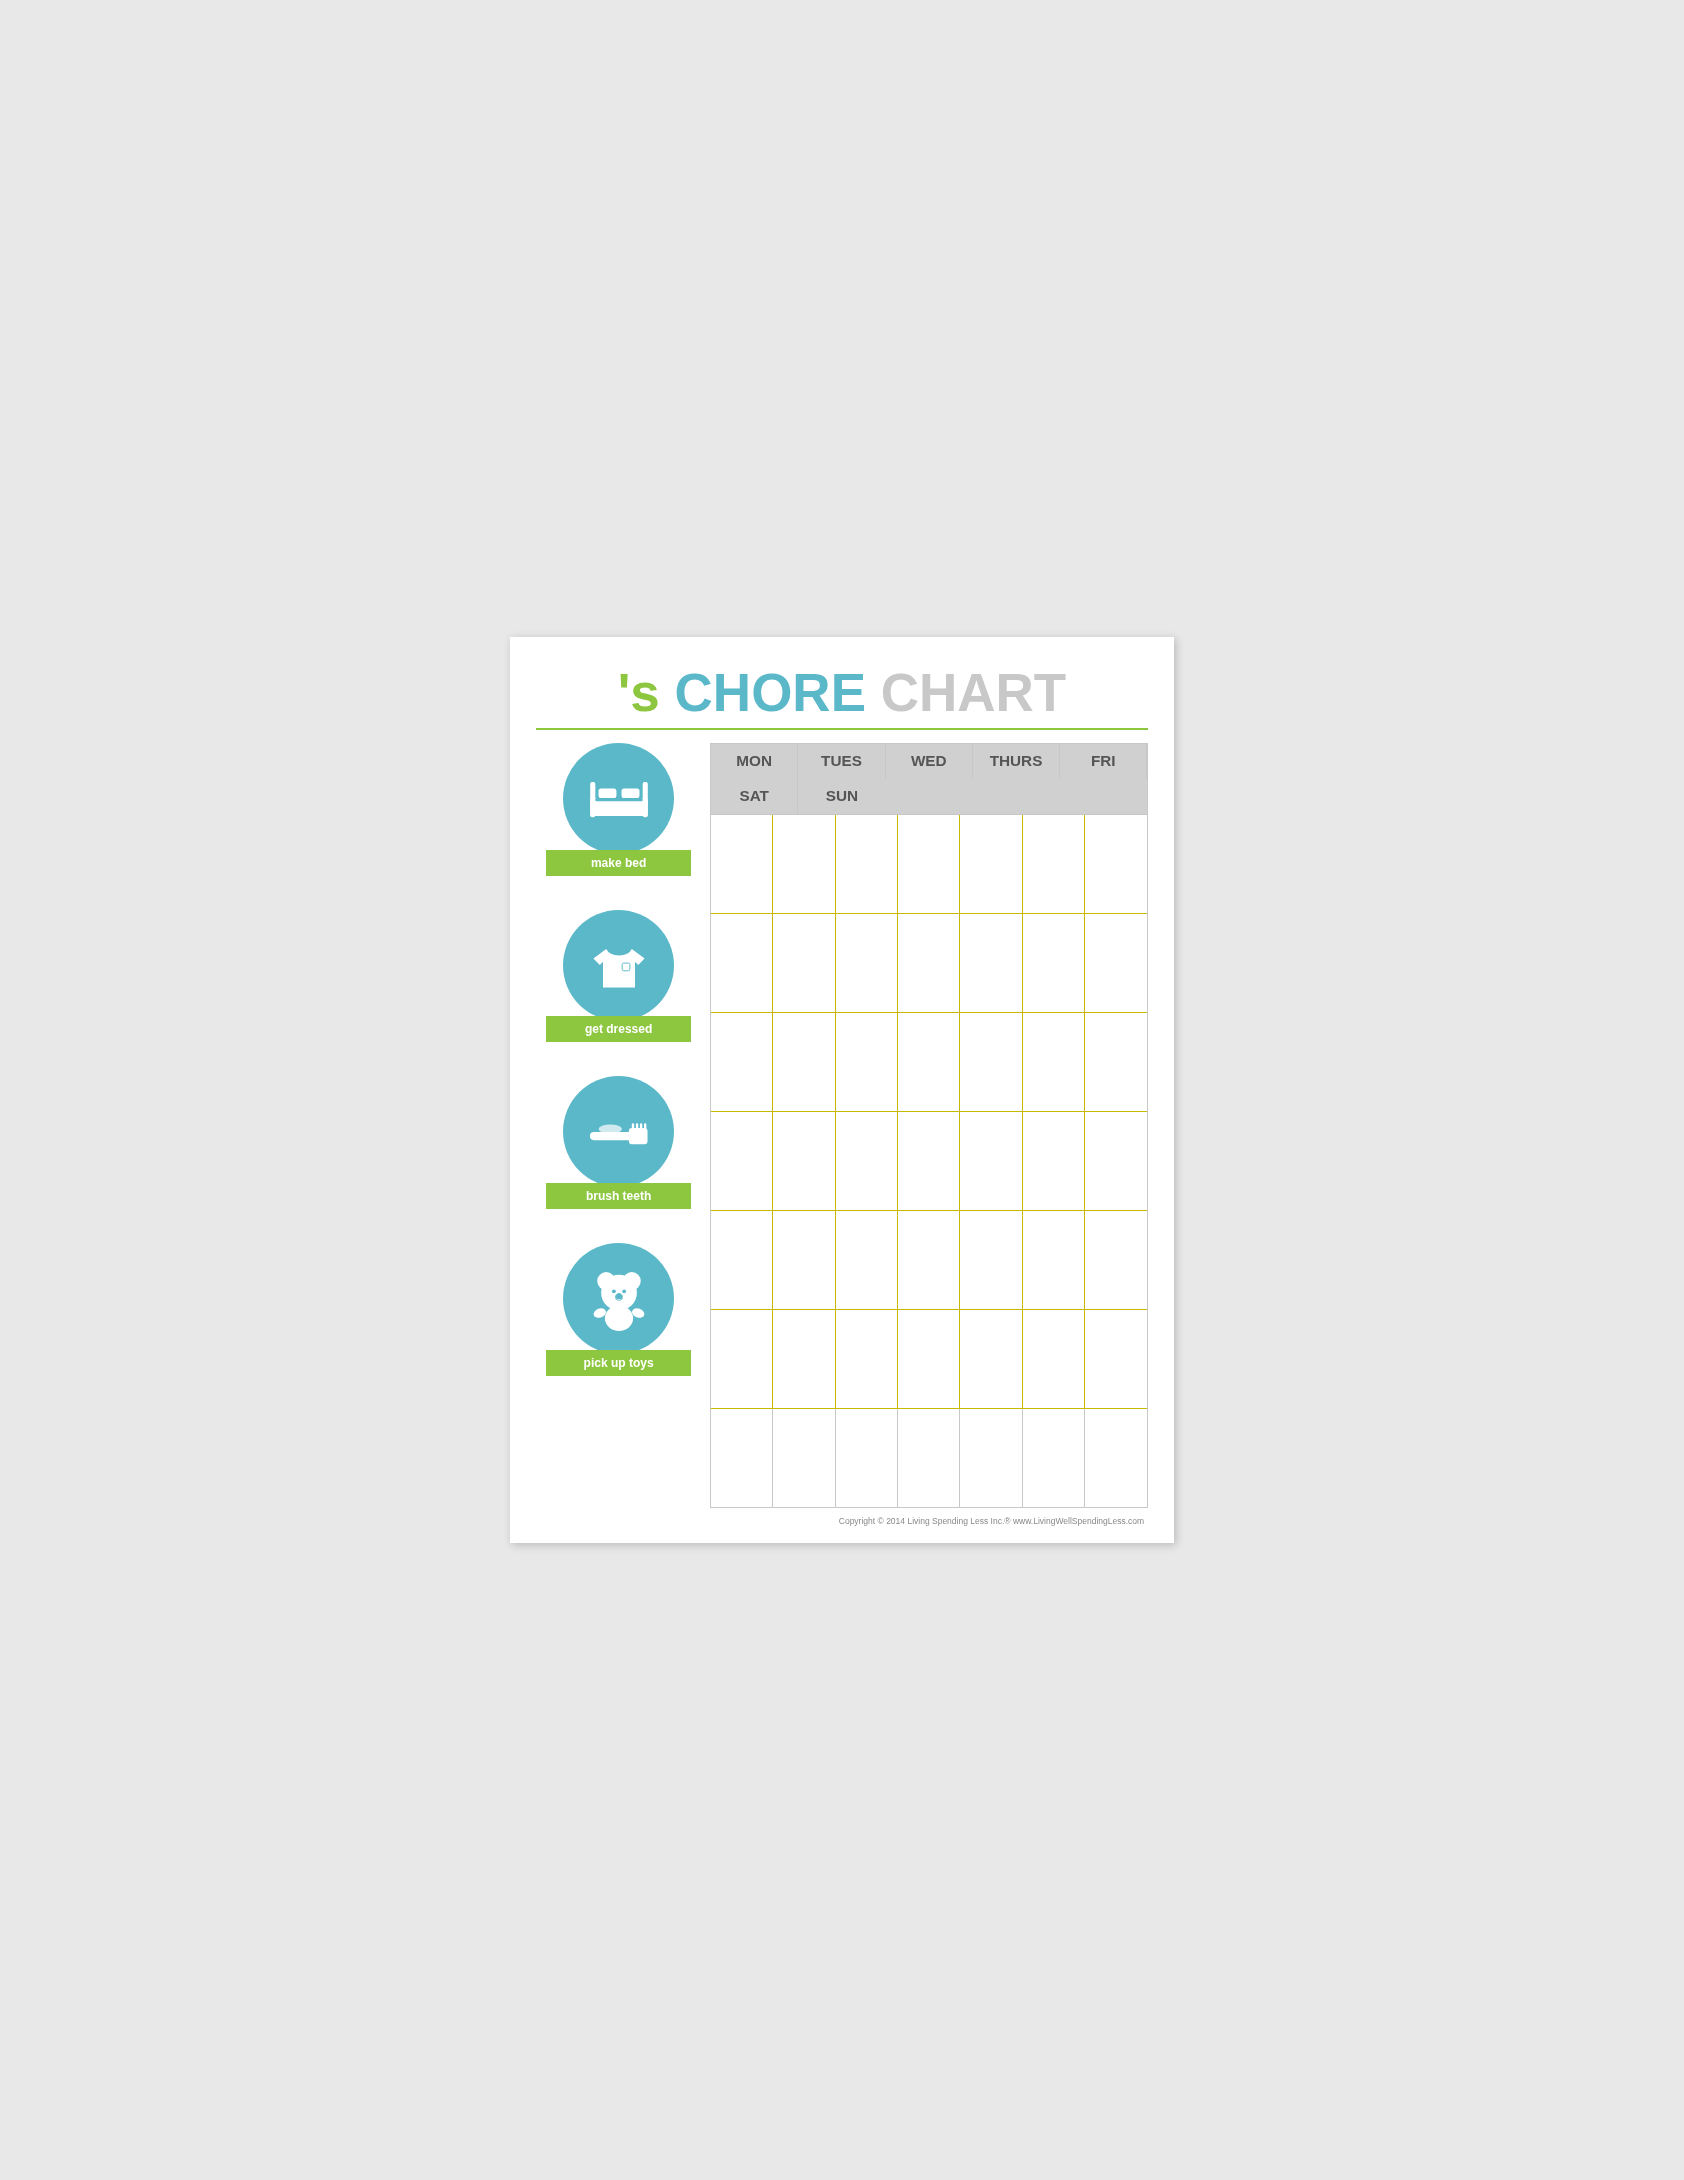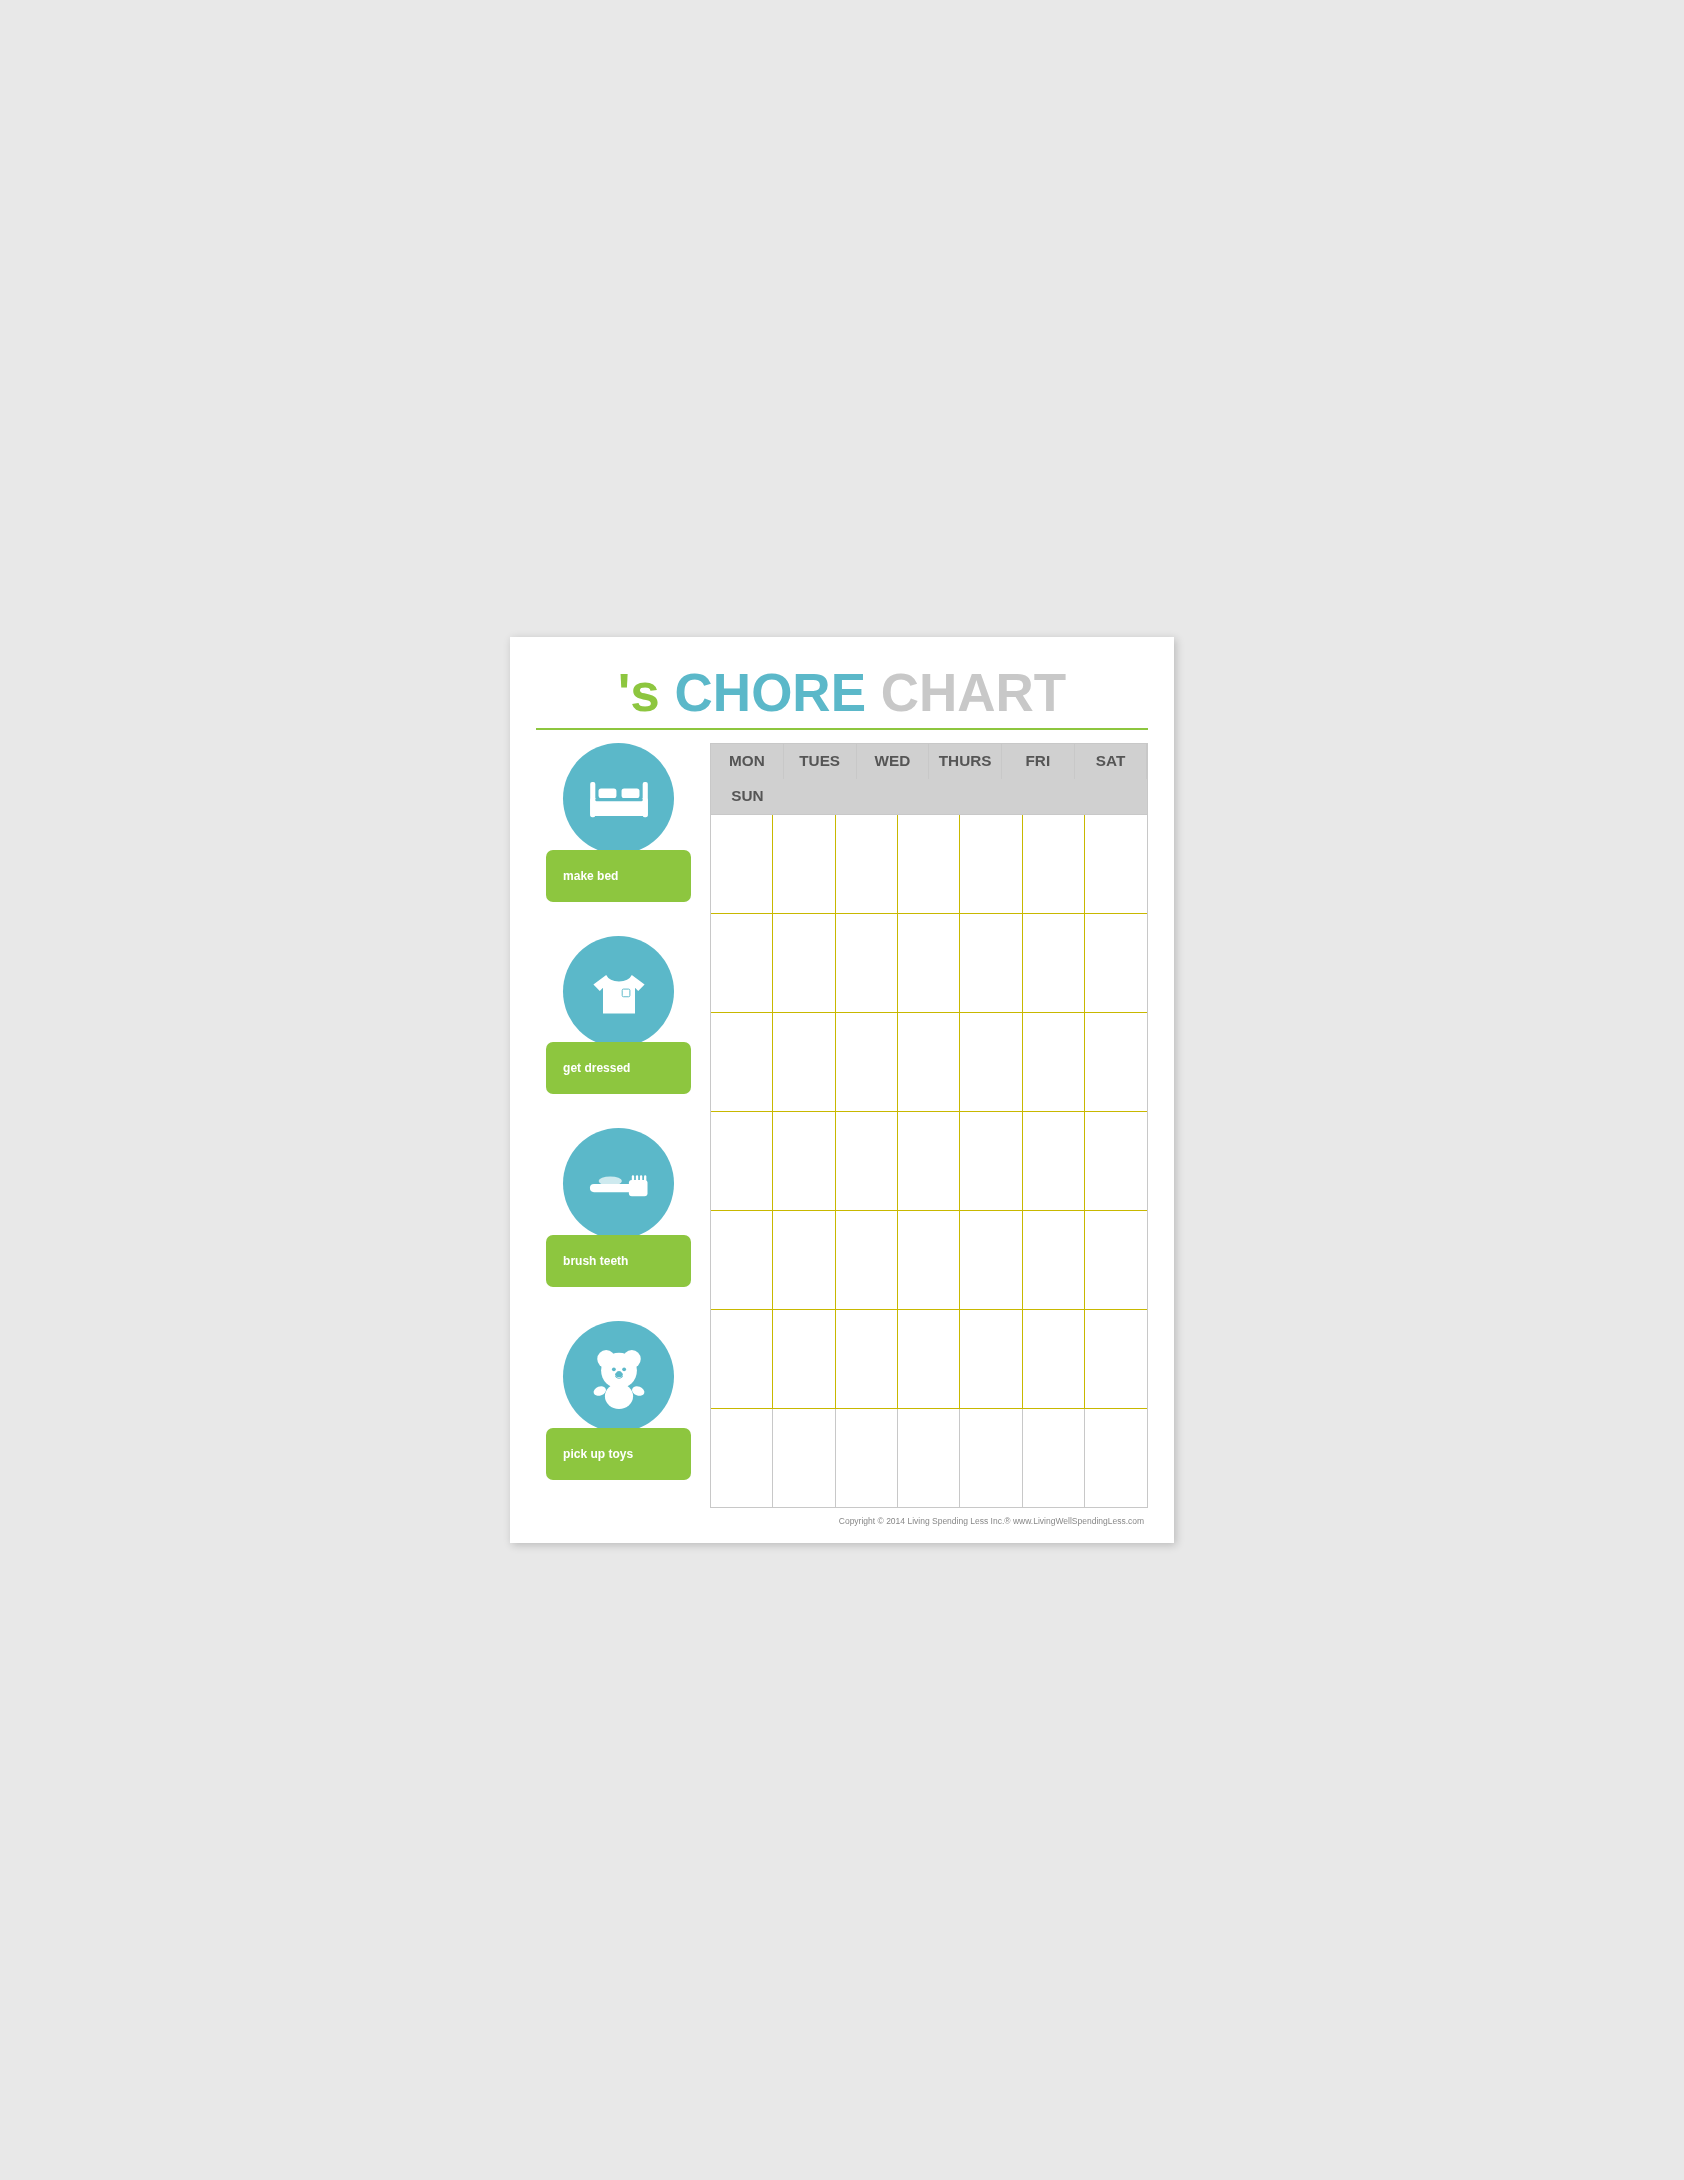--- a/index.html
+++ b/index.html
@@ -82,42 +82,41 @@
       width: 64px;
       height: 64px;
       fill: white;
     }
 
     .chore-label-bar {
       background: #8dc63f;
       color: white;
       font-size: 12px;
       font-weight: bold;
-      padding: 19px 17px;
-      text-align: left;
+      padding: 6px 17px;
+      text-align: center;
       width: 145px;
       margin-top: -4.3px;
       z-index: 1;
       position: relative;
-      border-radius: 7px;
     }
 
     .chore-spacer {
       height: 17px;
     }
 
     
     .grid-area {
       flex: 1;
       margin-left: 8.5px;
     }
 
     .day-headers {
       display: grid;
-      grid-template-columns: repeat(6, 1fr);
+      grid-template-columns: repeat(5, 1fr);
       background: #d0d0d0;
       border: 0.9px solid #c8c8c8;
     }
 
     .day-header {
       text-align: center;
       padding: 8.5px 4.3px;
       font-size: 15.3px;
       font-weight: bold;
       color: #555;

